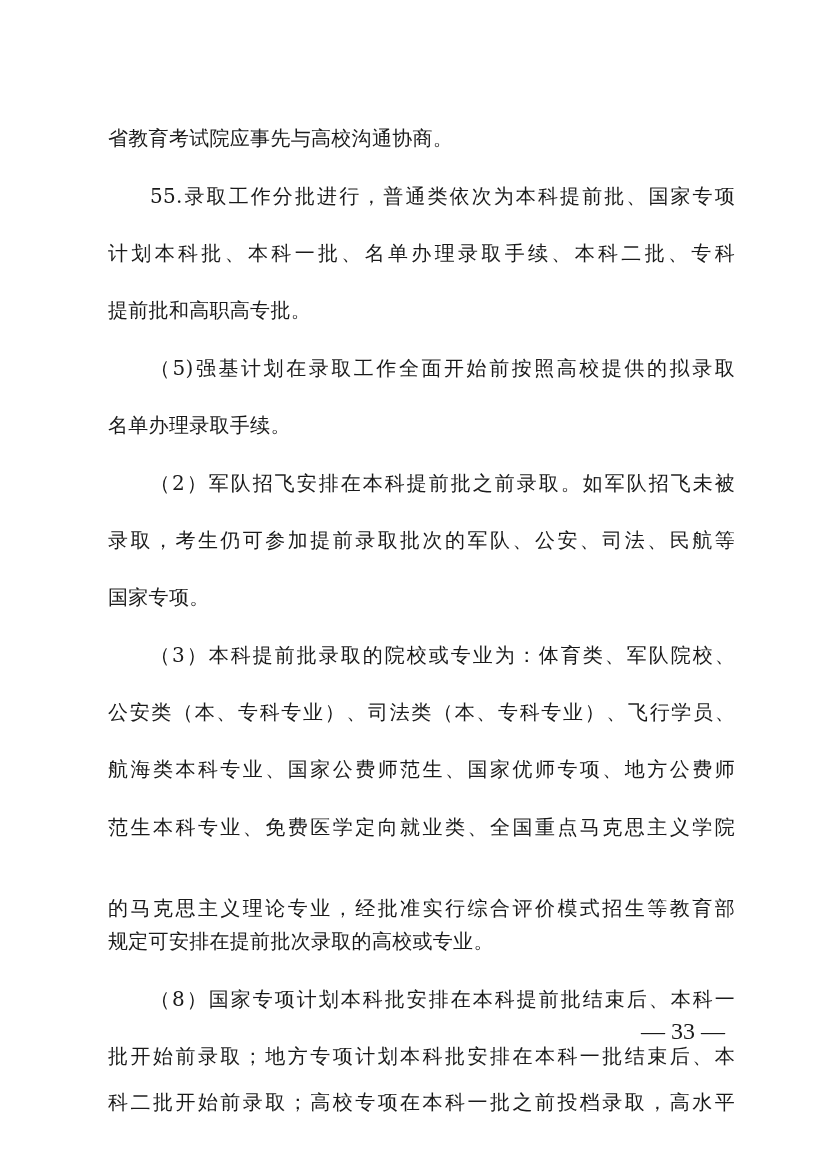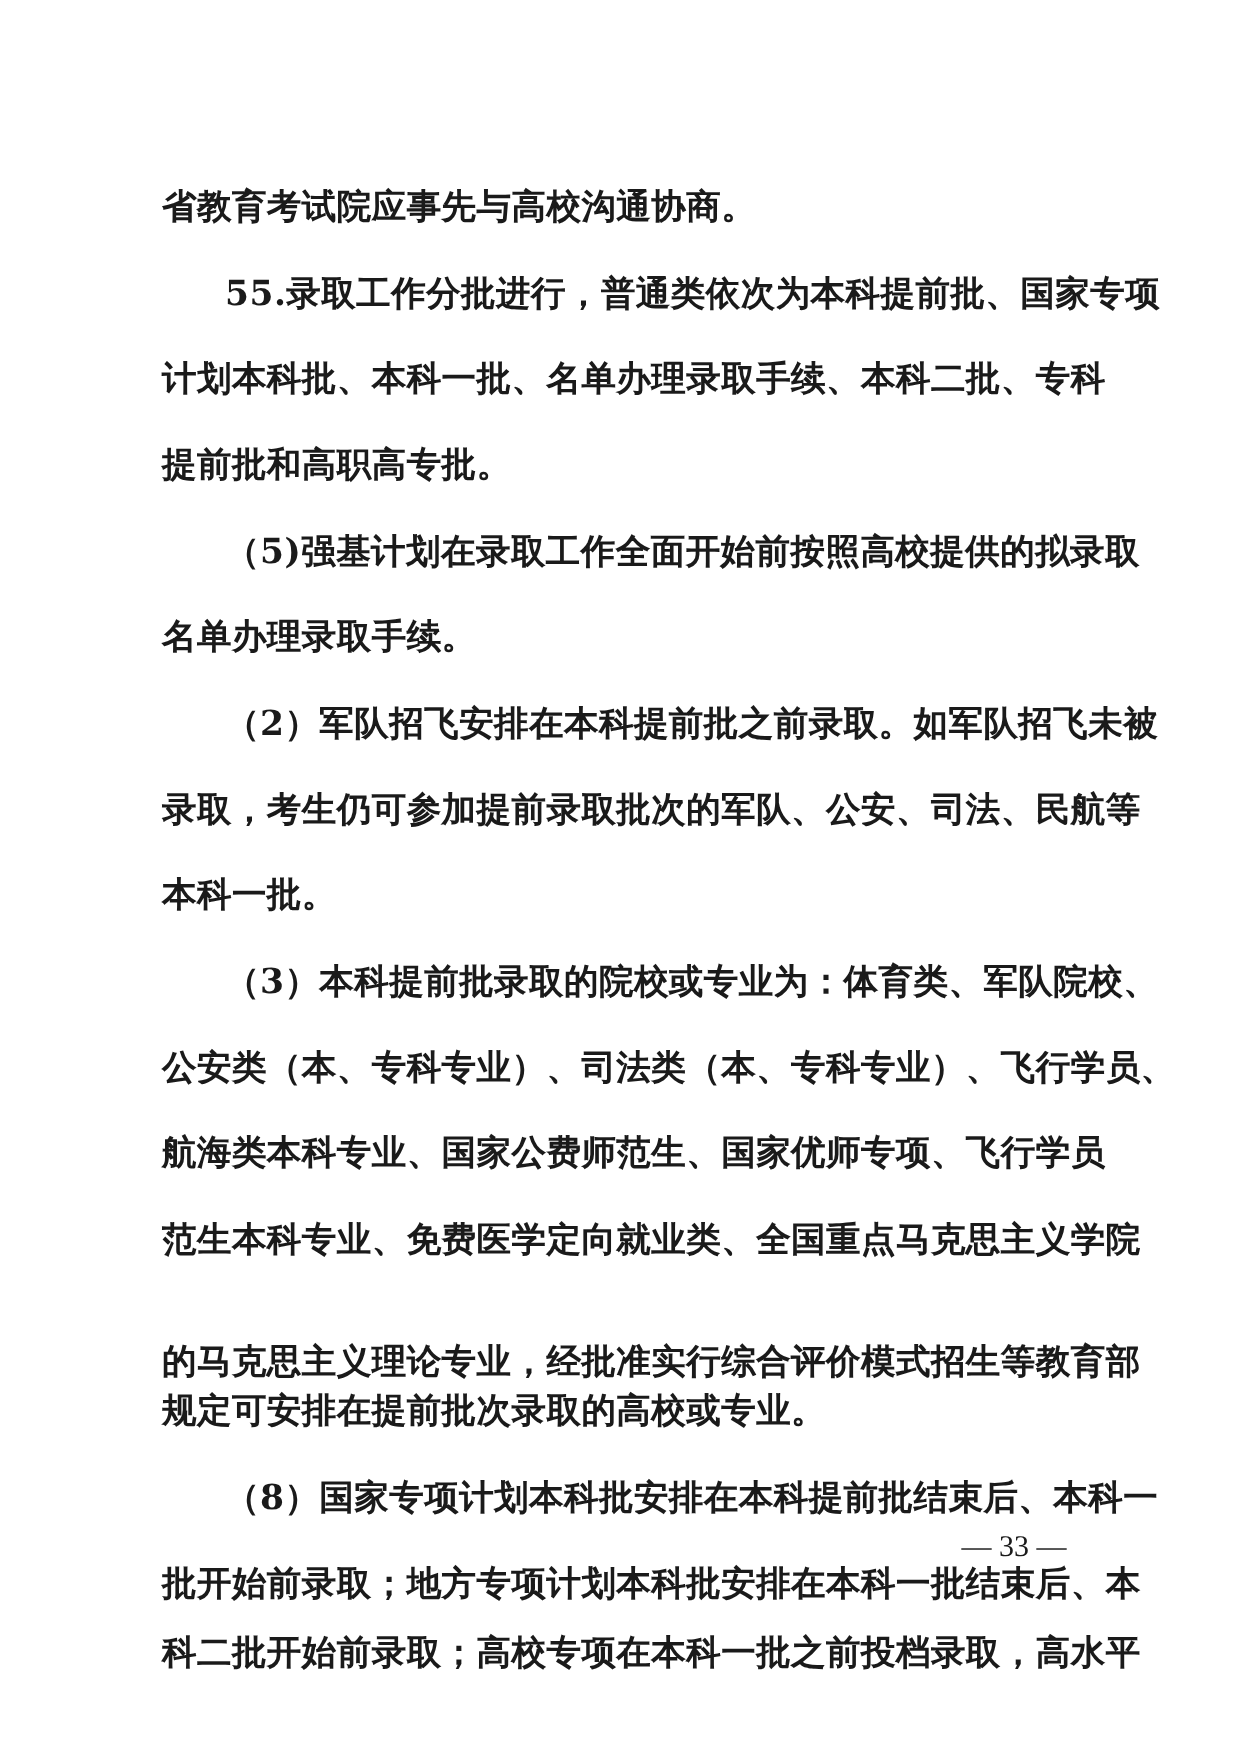--- a/index.html
+++ b/index.html
@@ -1,42 +1,42 @@
 <!DOCTYPE html>
 <html><head>
 <meta charset="utf-8">
 <style>
   html, body { margin: 0; padding: 0; background: #ffffff; }
   body { width: 827px; height: 1170px; position: relative; overflow: hidden;
          font-family: "DejaVu Serif", "Liberation Serif", serif; color: #1a1a1a; }
   .page { position: absolute; left: 108px; top: 0; width: 627px; }
-  .line { position: absolute; left: 0; width: 627px; height: 24px; font-size: 23px;
+  .line { position: absolute; left: 0; width: 627px; height: 24px; font-size: 20px;
           line-height: 24px; white-space: nowrap; text-align: justify; text-align-last: justify;
-          letter-spacing: 0.3px; font-weight: bold; }
+          letter-spacing: 0.3px; }
   .line.last { text-align-last: left; }
   .line.indent { padding-left: 42px; width: 585px; }
-  .pagenum { position: absolute; left: 641px; top: 1019px; font-size: 20px; line-height: 24px;
+  .pagenum { position: absolute; left: 641px; top: 1019px; font-size: 24px; line-height: 24px;
              font-family: "Liberation Serif", "DejaVu Serif", serif; white-space: nowrap; }
 </style>
 </head>
 <body>
 
 <div class="page">
   <div class="line last" style="top:126px">省教育考试院应事先与高校沟通协商。</div>
   <div class="line indent" style="top:184px">55.录取工作分批进行，普通类依次为本科提前批、国家专项</div>
   <div class="line" style="top:241px">计划本科批、本科一批、名单办理录取手续、本科二批、专科</div>
   <div class="line last" style="top:298px">提前批和高职高专批。</div>
   <div class="line indent" style="top:356px">（5)强基计划在录取工作全面开始前按照高校提供的拟录取</div>
   <div class="line last" style="top:413px">名单办理录取手续。</div>
   <div class="line indent" style="top:471px">（2）军队招飞安排在本科提前批之前录取。如军队招飞未被</div>
   <div class="line" style="top:528px">录取，考生仍可参加提前录取批次的军队、公安、司法、民航等</div>
-  <div class="line last" style="top:585px">本科一批。</div>
+  <div class="line last" style="top:585px">国家专项。</div>
   <div class="line indent" style="top:643px">（3）本科提前批录取的院校或专业为：体育类、军队院校、</div>
   <div class="line" style="top:700px">公安类（本、专科专业）、司法类（本、专科专业）、飞行学员、</div>
-  <div class="line" style="top:757px">航海类本科专业、国家公费师范生、国家优师专项、飞行学员</div>
+  <div class="line" style="top:757px">航海类本科专业、国家公费师范生、国家优师专项、地方公费师</div>
   <div class="line" style="top:815px">范生本科专业、免费医学定向就业类、全国重点马克思主义学院</div>
   <div class="line" style="top:896px">的马克思主义理论专业，经批准实行综合评价模式招生等教育部</div>
   <div class="line last" style="top:929px">规定可安排在提前批次录取的高校或专业。</div>
   <div class="line indent" style="top:987px">（8）国家专项计划本科批安排在本科提前批结束后、本科一</div>
   <div class="line" style="top:1044px">批开始前录取；地方专项计划本科批安排在本科一批结束后、本</div>
   <div class="line" style="top:1090px">科二批开始前录取；高校专项在本科一批之前投档录取，高水平</div>
 </div>
 
 <div class="pagenum">— 33 —</div>
 

